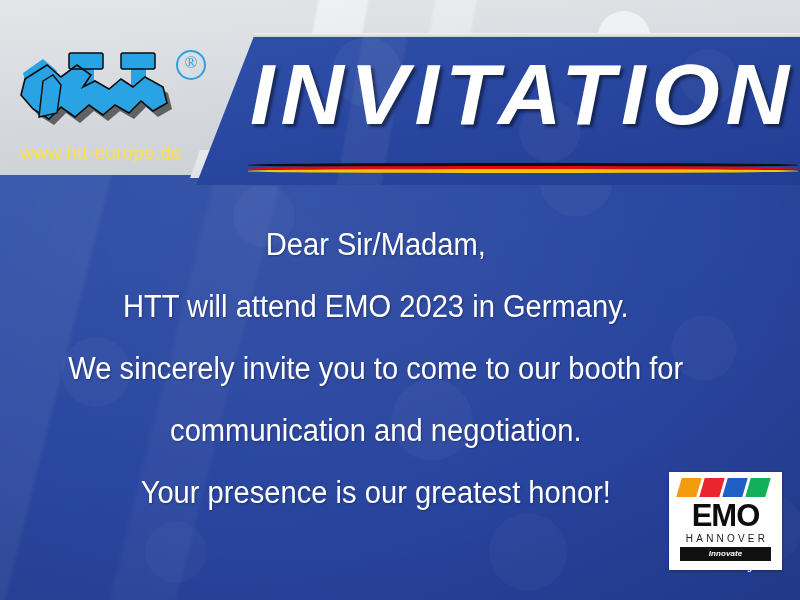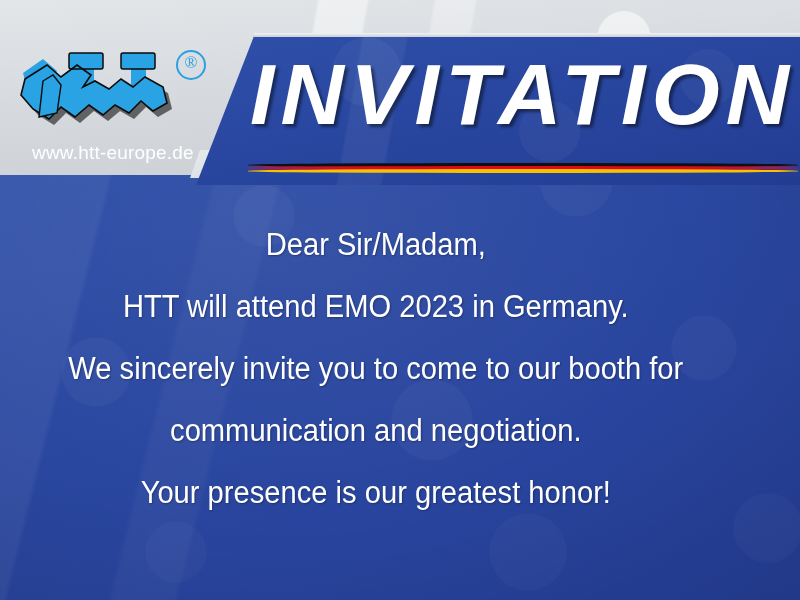--- a/index.html
+++ b/index.html
@@ -173,24 +173,23 @@
     line-height: 22px;
     text-align: center;
     font-weight: normal;
   }
   .logo-url {
     position: absolute;
     left: 6px; top: 94px;
     font-family: "Liberation Sans", sans-serif;
     font-size: 19px;
     font-weight: normal;
-    color: #ffffff;
+    color: #fde047;
     letter-spacing: .2px;
     white-space: nowrap;
-    margin-left: 12px;
   }
 
   
   .body-copy {
     position: absolute;
     left: 28px; top: 214px;
     width: 740px;
     text-align: center;
   }
   .body-line {
@@ -319,14 +318,27 @@
   </div>
 
   <div class="body-copy">
     <div class="body-line">Dear Sir/Madam,</div>
     <div class="body-line">HTT will attend EMO 2023 in Germany.</div>
     <div class="body-line">We sincerely invite you to come to our booth for</div>
     <div class="body-line">communication and negotiation.</div>
     <div class="body-line">Your presence is our greatest honor!</div>
   </div>
 
+  <div class="emo-logo">
+    <div class="emo-inner">
+      <div class="emo-bars">
+        <i style="background:#f49b0d"></i>
+        <i style="background:#e8262b"></i>
+        <i style="background:#1f5fc4"></i>
+        <i style="background:#13b05a"></i>
+      </div>
+      <div class="emo-word">EMO</div>
+      <div class="emo-sub">HANNOVER</div>
+      <div class="emo-tag">Innovate Manufacturing.</div>
+    </div>
+  </div>
 
 </div>
 
 </body></html>

